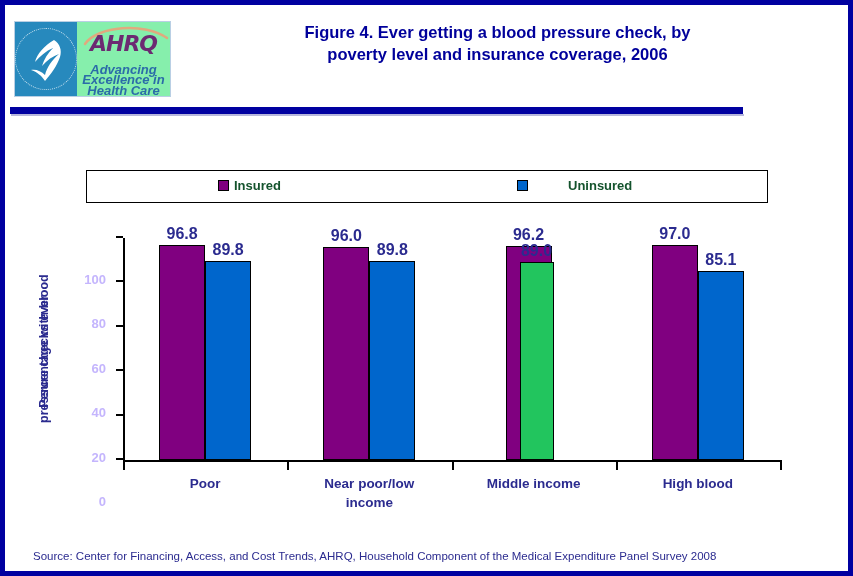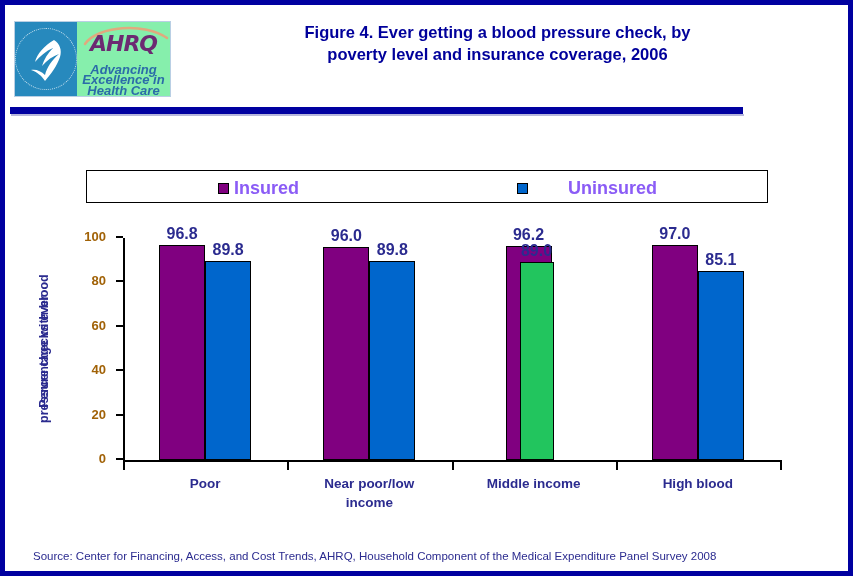--- a/index.html
+++ b/index.html
@@ -153,22 +153,22 @@
   .swatch {
     width: 11px;
     height: 11px;
     border: 1px solid #000000;
     box-sizing: border-box;
     display: block;
   }
   .legend-label {
     font-family: "Liberation Sans", sans-serif;
     font-weight: bold;
-    font-size: 18px;
-    color: #8b5cf6;
+    font-size: 13px;
+    color: #14532d;
     white-space: nowrap;
   }
 
   
   .plot {
     position: absolute;
     left: 118px;
     top: 233px;
     width: 657px;
     height: 222px;
@@ -197,22 +197,23 @@
     background: #000000;
   }
   .ytick-label {
     position: absolute;
     right: 100%;
     margin-right: 10px;
     transform: translateY(-50%);
     font-family: "Liberation Sans", sans-serif;
     font-weight: bold;
     font-size: 13px;
-    color: #a16207;
+    color: #c4b5fd;
     white-space: nowrap;
+    margin-top: 43px;
   }
   .xsep {
     position: absolute;
     top: 0;
     width: 2px;
     height: 10px;
     background: #000000;
   }
 
   .y-axis-title {

